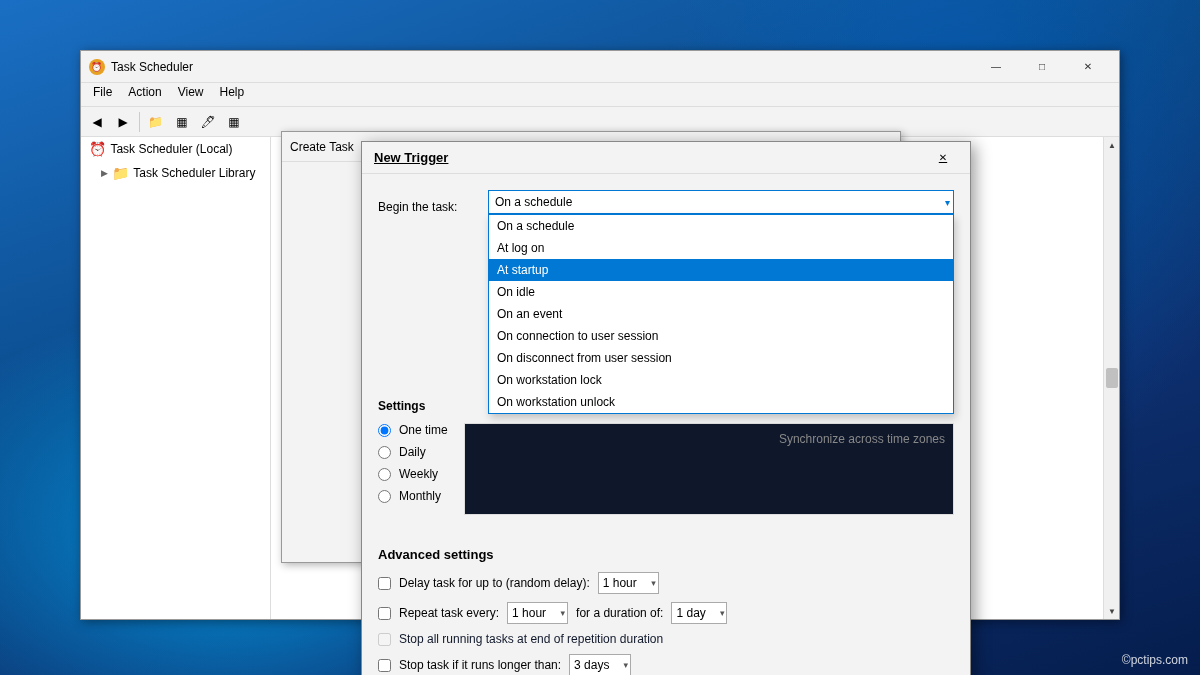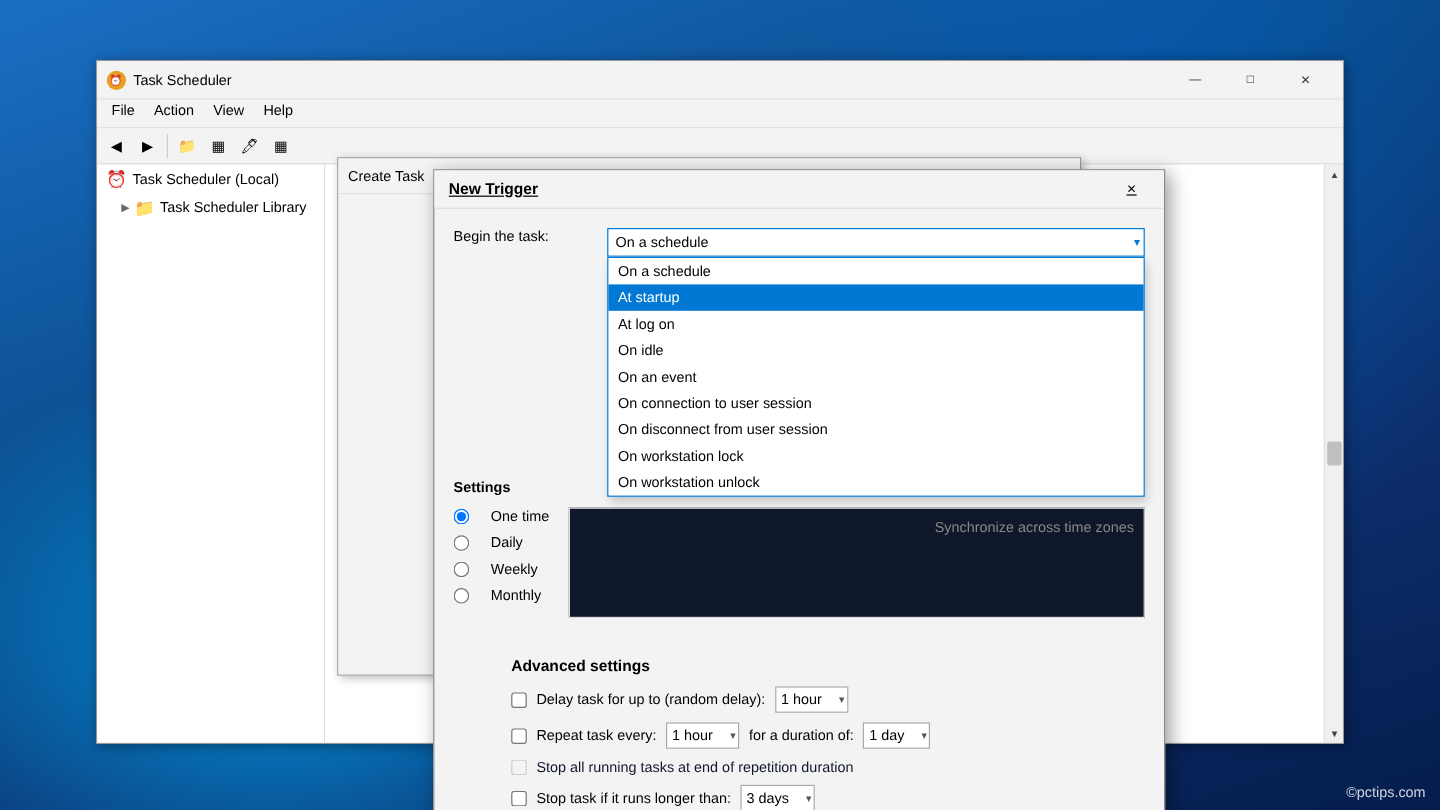--- a/index.html
+++ b/index.html
@@ -205,23 +205,23 @@
     .new-trigger-title {
       flex: 1;
       font-size: 13px;
       font-weight: 600;
     }
     .dialog-content {
       padding: 16px;
     }
     .field-row {
       display: flex;
-      align-items: flex-start;
+      align-items: flex-end;
       margin-bottom: 28px;
-      gap: 18px;
+      gap: 0;
     }
     .field-label {
       font-size: 12px;
       white-space: nowrap;
       min-width: 110px;
     }
     .select-wrapper {
       position: relative;
       flex: 1;
     }
@@ -250,21 +250,21 @@
     }
     .radio-group {
       display: flex;
       flex-direction: column;
       gap: 8px;
       margin-bottom: 12px;
     }
     .radio-row {
       display: flex;
       align-items: center;
-      gap: 18px;
+      gap: 8px;
       font-size: 12px;
     }
     .radio-row input[type="radio"] {
       margin: 0;
     }
     
     .advanced-label {
       font-size: 13px;
       font-weight: 600;
       margin: 8px 0 10px 0;
@@ -398,22 +398,22 @@
       <div class="field-row">
         <label class="field-label">Begin the task:</label>
         <div class="select-wrapper" style="position:relative;">
           <div style="height:24px;border:1px solid #0078d4;background:white;padding:2px 24px 2px 6px;font-size:12px;display:flex;align-items:center;cursor:pointer;">
             <span>On a schedule</span>
           </div>
           <span style="position:absolute;right:4px;top:50%;transform:translateY(-50%);font-size:10px;color:#0078d4;pointer-events:none;">▾</span>
 
           <div class="dropdown-open">
             <div class="dropdown-item">On a schedule</div>
+            <div class="dropdown-item">At log on</div>
             <div class="dropdown-item selected">At startup</div>
-            <div class="dropdown-item">At log on</div>
             <div class="dropdown-item">On idle</div>
             <div class="dropdown-item">On an event</div>
             <div class="dropdown-item">On connection to user session</div>
             <div class="dropdown-item">On disconnect from user session</div>
             <div class="dropdown-item">On workstation lock</div>
             <div class="dropdown-item">On workstation unlock</div>
           </div>
         </div>
       </div>
 
@@ -438,21 +438,21 @@
               <span>Monthly</span>
             </div>
           </div>
           <div style="flex:1;border:1px solid #ddd;background:#0f172a;min-height:80px;padding:8px;display:flex;align-items:flex-start;justify-content:flex-end;">
             <span style="font-size:12px;color:#888;">Synchronize across time zones</span>
           </div>
         </div>
       </div>
     </div>
 
-    <div style="padding:0 16px;margin-left:48px;">
+    <div style="padding:0 16px;">
       <div class="advanced-label">Advanced settings</div>
 
       <div class="adv-row">
         <input type="checkbox" style="">
         <span>Delay task for up to (random delay):</span>
         <div class="small-select-wrap">
           <select class="small-select">
             <option>1 hour</option>
           </select>
         </div>

